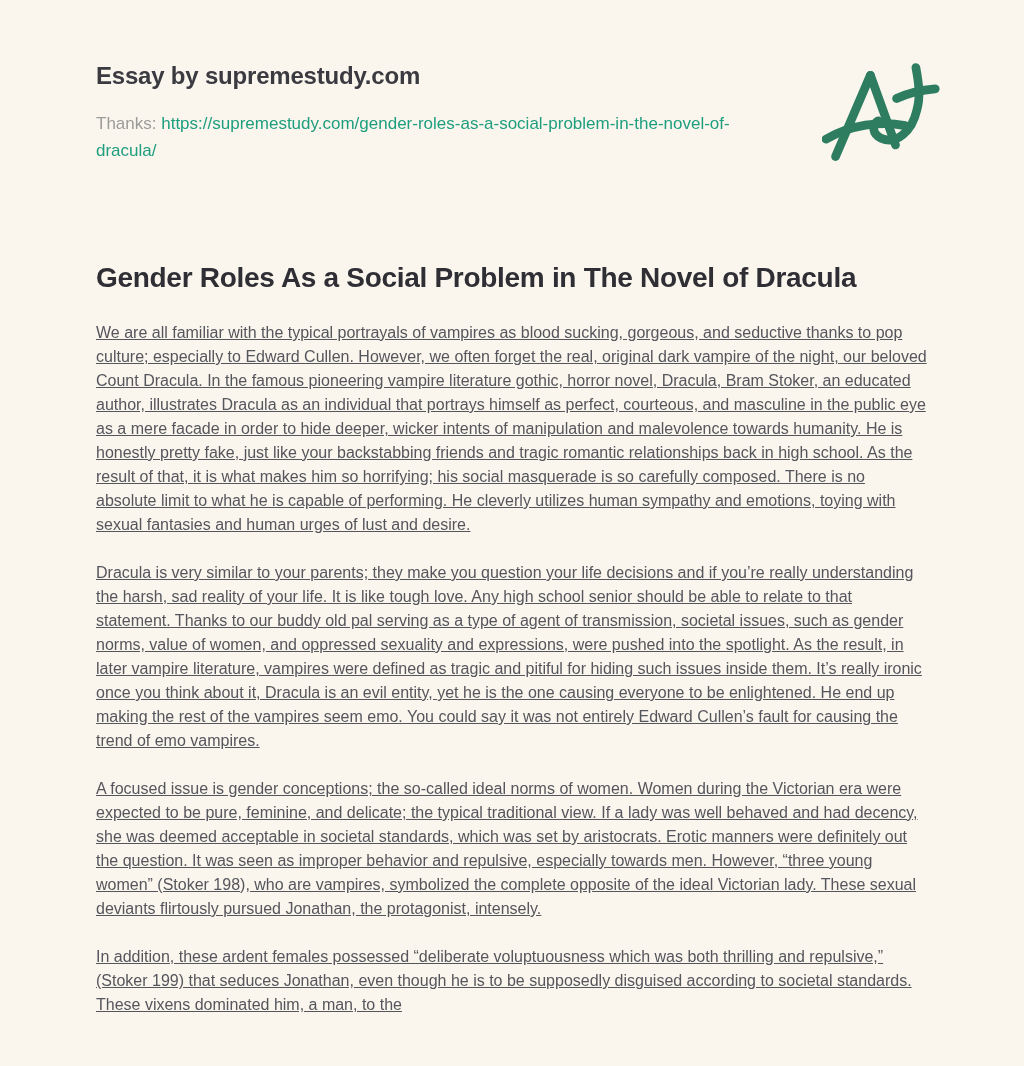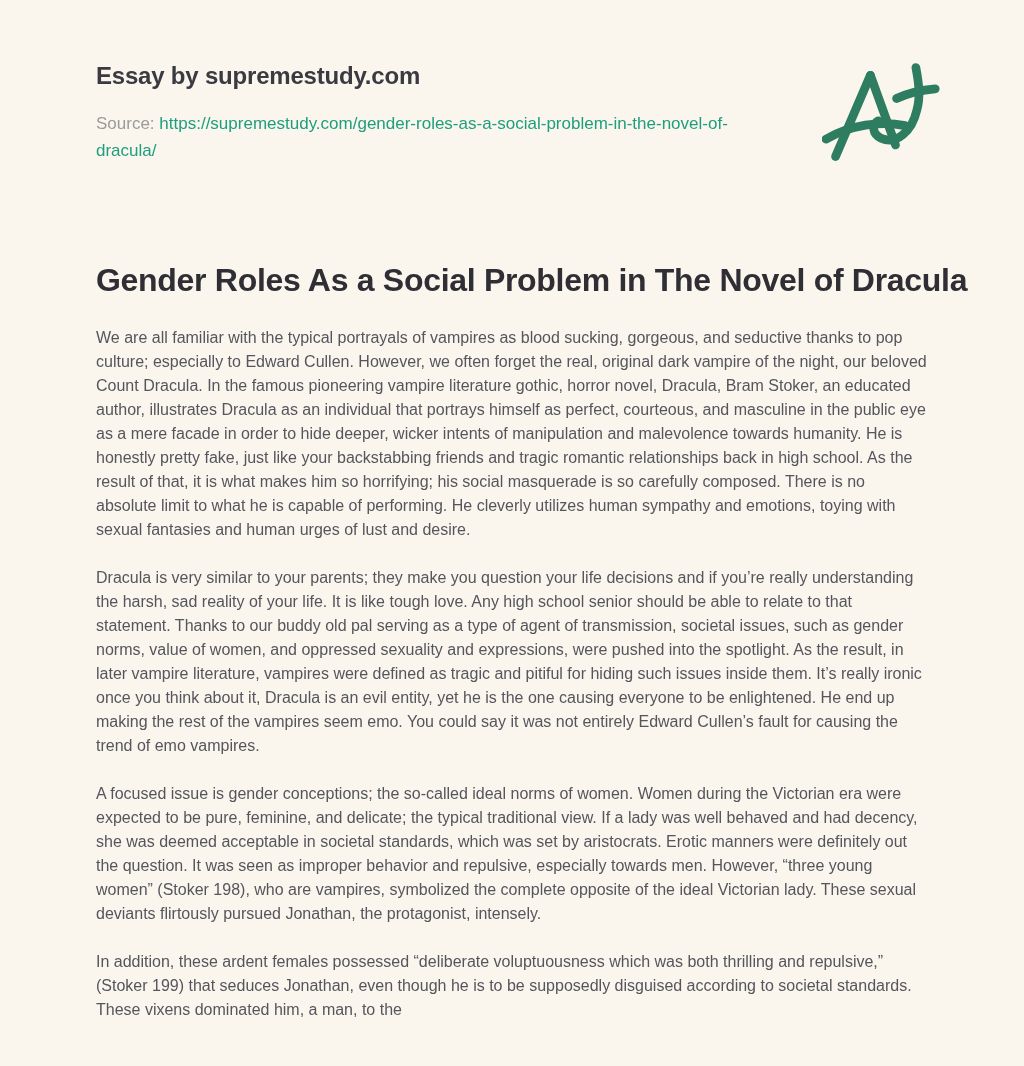--- a/index.html
+++ b/index.html
@@ -42,44 +42,45 @@
     text-decoration: none;
     cursor: pointer;
   }
   .logo {
     flex: 0 0 auto;
     margin-top: -4px;
     margin-right: -14px;
   }
   .article-title {
     margin: 88px 0 0 0;
-    font-size: 32px;
+    font-size: 28px;
     font-weight: 700;
     letter-spacing: -0.3px;
     color: #2E2E34;
     white-space: nowrap;
   }
   .essay-body p {
     margin: 24px 0 0 0;
     font-size: 16px;
     line-height: 24px;
     color: #55555C;
+    text-decoration: underline;
   }
   .essay-body p:first-child { margin-top: 27px; }
 </style>
 </head>
 <body>
 
 <div class="page">
 
   <div class="doc-header">
     <div class="doc-header-left">
       <h1 class="essay-by">Essay by supremestudy.com</h1>
       <p class="source-line">
-        <span class="source-label">Source:</span>
+        <span class="source-label">Thanks:</span>
         <a class="source-link">https://supremestudy.com/gender-roles-as-a-social-problem-in-the-novel-of-dracula/</a>
       </p>
     </div>
     <div class="logo">
       <svg width="120" height="112" viewBox="0 0 124 112" fill="none" xmlns="http://www.w3.org/2000/svg">
         <g stroke="#2E7D60" stroke-width="9" stroke-linecap="round" fill="none">
 
           <path d="M14 100 L50 16"></path>
 
           <path d="M50 16 L76 88"></path>

